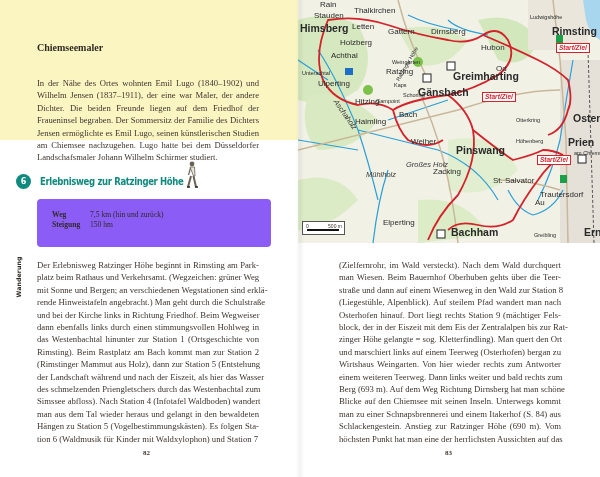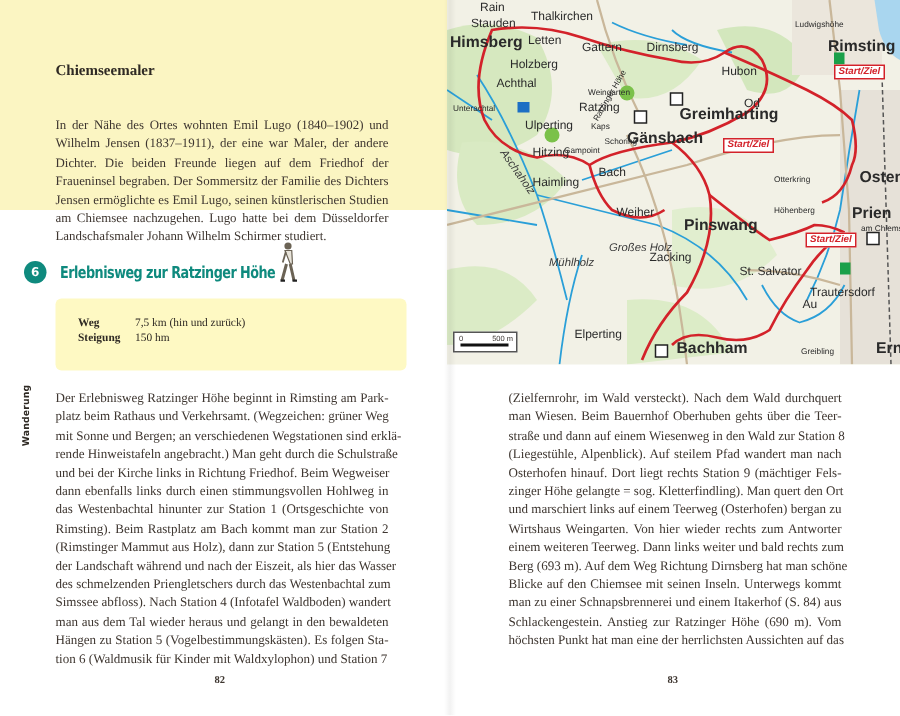--- a/index.html
+++ b/index.html
@@ -19,21 +19,21 @@
 
     
     .route-heading { position: absolute; left: 16px; top: 174px; display: flex; align-items: center; }
     .route-number { width: 15px; height: 15px; border-radius: 50%; background: #0f8a7e; color: #fff;
       font-family: "DejaVu Sans", sans-serif; font-size: 8px; font-weight: bold; display: flex; align-items: center; justify-content: center; }
     .route-title { margin-left: 9px; font-family: "DejaVu Sans Condensed", "DejaVu Sans", sans-serif; font-size: 11px; font-weight: bold;
       color: #0f8a7e; letter-spacing: -0.4px; transform: scaleX(0.86); transform-origin: left center; white-space: nowrap; }
     .hiker-icon { position: absolute; left: 184px; top: 161px; width: 16px; height: 28px; }
 
     
-    .facts { position: absolute; left: 37px; top: 199px; width: 234px; height: 48px; background: #fef9c3; border-radius: 4px; }
+    .facts { position: absolute; left: 37px; top: 199px; width: 234px; height: 48px; background: #8b5cf6; border-radius: 4px; }
     .facts-row { position: absolute; left: 15px; font-size: 7.6px; display: flex; }
     .facts-label { width: 38px; font-weight: bold; color: #2f2a24; }
     .facts-value { color: #2f2a24; }
 
     
     .side-tab { position: absolute; left: 12px; top: 258px; width: 12px; height: 40px; }
     .side-tab span { position: absolute; left: -14px; top: 16px; width: 40px; text-align: center; transform: rotate(-90deg);
       font-family: "DejaVu Sans", sans-serif; font-size: 6.2px; font-weight: bold; color: #2f2a24; letter-spacing: 0.1px; }
 
     
@@ -194,21 +194,21 @@
 
   <span class="lbl med" style="left:22px;top:0px;">Rain</span>
   <span class="lbl med" style="left:16px;top:11px;">Stauden</span>
   <span class="lbl med" style="left:56px;top:6px;">Thalkirchen</span>
   <span class="lbl med" style="left:54px;top:22px;">Letten</span>
   <span class="lbl med" style="left:42px;top:38px;">Holzberg</span>
   <span class="lbl med" style="left:90px;top:27px;">Gattern</span>
   <span class="lbl med" style="left:133px;top:27px;">Dirnsberg</span>
   <span class="lbl med" style="left:33px;top:51px;">Achthal</span>
   <span class="lbl med" style="left:88px;top:67px;">Ratzing</span>
-  <span class="lbl med" style="left:52px;top:79px;">Ulperting</span>
+  <span class="lbl med" style="left:20px;top:79px;">Ulperting</span>
   <span class="lbl med" style="left:57px;top:97px;">Hitzing</span>
   <span class="lbl med" style="left:57px;top:117px;">Haimling</span>
   <span class="lbl med" style="left:101px;top:110px;">Bach</span>
   <span class="lbl med" style="left:113px;top:137px;">Weiher</span>
   <span class="lbl med" style="left:135px;top:167px;">Zacking</span>
   <span class="lbl med" style="left:195px;top:176px;">St. Salvator</span>
   <span class="lbl med" style="left:183px;top:43px;">Hubon</span>
   <span class="lbl med" style="left:198px;top:64px;">Od</span>
   <span class="lbl sm" style="left:276px;top:150px;">am Chiemsee</span>
   <span class="lbl med" style="left:242px;top:190px;">Trautersdorf</span>
@@ -240,20 +240,21 @@
     <div class="bar"></div>
   </div>
 </div>
 
 <div class="body-text body-right" id="body-right">
     <span class="line">(Zielfernrohr, im Wald versteckt). Nach dem Wald durchquert</span>
     <span class="line">man Wiesen. Beim Bauernhof Oberhuben gehts über die Teer-</span>
     <span class="line">straße und dann auf einem Wiesenweg in den Wald zur Station 8</span>
     <span class="line">(Liegestühle, Alpenblick). Auf steilem Pfad wandert man nach</span>
     <span class="line">Osterhofen hinauf. Dort liegt rechts Station 9 (mächtiger Fels-</span>
+    <span class="line">block, der in der Eiszeit mit dem Eis der Zentralalpen bis zur Rat-</span>
     <span class="line">zinger Höhe gelangte = sog. Kletterfindling). Man quert den Ort</span>
     <span class="line">und marschiert links auf einem Teerweg (Osterhofen) bergan zu</span>
     <span class="line">Wirtshaus Weingarten. Von hier wieder rechts zum Antworter</span>
     <span class="line">einem weiteren Teerweg. Dann links weiter und bald rechts zum</span>
     <span class="line">Berg (693 m). Auf dem Weg Richtung Dirnsberg hat man schöne</span>
     <span class="line">Blicke auf den Chiemsee mit seinen Inseln. Unterwegs kommt</span>
     <span class="line">man zu einer Schnapsbrennerei und einem Itakerhof (S. 84) aus</span>
     <span class="line">Schlackengestein. Anstieg zur Ratzinger Höhe (690 m). Vom</span>
     <span class="line last">höchsten Punkt hat man eine der herrlichsten Aussichten auf das</span>
   </div>

